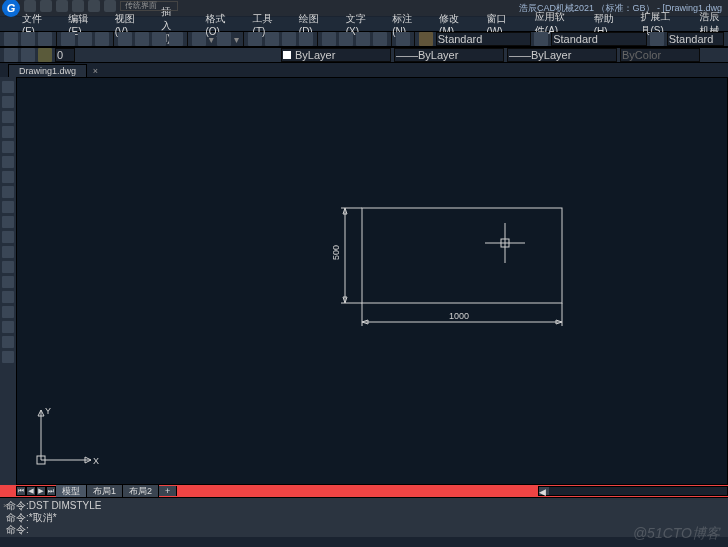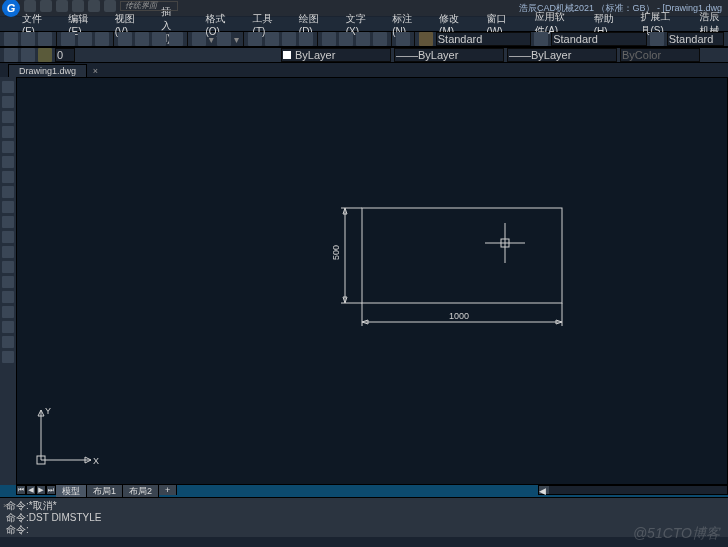--- a/index.html
+++ b/index.html
@@ -1,36 +1,36 @@
 <!DOCTYPE html>
 <html><head>
 <meta charset="utf-8">
 <style>
 * { margin:0; padding:0; box-sizing:border-box; font-family:"Microsoft YaHei",SimSun,sans-serif; }
 body { width:728px; height:547px; background:#1a2330; color:#c8c8c8; font-size:10px; overflow:hidden; position:relative; }
 .titlebar { height:12px; background:#252b34; display:flex; justify-content:flex-end; align-items:center; padding:8px 6px; color:#9fb6d4; font-size:9px; }
 .qat { height:12px; position:absolute; top:0; left:0; display:flex; align-items:center; gap:4px; padding-left:2px; }
 .qat .logo { width:18px; height:18px; border-radius:50%; background:#0a6bd6; display:flex; align-items:center; justify-content:center; color:#fff; font-style:italic; font-weight:bold; font-size:11px; margin-top:4px; }
 .qat .ic { width:12px; height:12px; background:#3d4650; border-radius:2px; }
-.qat .dd { color:#999; font-size:8px; border:1px solid #444; padding:0 20px 0 4px; height:10px; line-height:8px;font-style:italic; }
+.qat .dd { color:#999; font-size:8px; border:1px solid #444; padding:0 20px 0 4px; height:10px; line-height:8px; }
 .menubar { height:14px; background:#1f2a38; display:flex; gap:18px; padding-left:18px; align-items:center; margin-top:1px; }
 .menubar div { padding:0 4px; font-size:10px; color:#d8d8d8; letter-spacing:0; }
 .tb { height:16px; background:#252f3d; display:flex; align-items:center; gap:3px; padding:0 4px; border-top:1px solid #000; border-bottom:1px solid #000; }
 .tb .ic { width:14px; height:14px; background:#3a4656; border-radius:1px; flex:0 0 auto; }
 .tb .sep { width:1px; height:14px; background:#0a0a0a; margin:0 1px; }
 .tb .ddwide { height:14px; background:#1a222e; border:1px solid #0a0a0a; padding:0 1px; font-size:11px; color:#ccc; display:flex; align-items:center; }
 .tabstrip { height:14px; background:#1a2330; display:flex; align-items:flex-end; padding-left:8px; }
 .tabstrip .tab { background:#252f3d; padding:1px 10px; font-size:9px; color:#d0d0d0; border:1px solid #000; border-bottom:none; position:relative; }
 .tabstrip .close { position:absolute; right:-12px; top:1px; color:#999; font-size:9px; }
 .workarea { position:relative; height:408px; }
 .leftbar { position:absolute; left:0; top:0; width:16px; height:100%; background:#252f3d; display:flex; flex-direction:column; gap:3px; padding-top:4px; align-items:center; }
 .leftbar .ic { width:12px; height:12px; background:#3a4656; border-radius:1px; }
 .canvas { position:absolute; left:16px; top:0; right:0; height:100%; background:#0e1824; border:1px solid #000; }
 .ucs { position:absolute; left:14px; bottom:14px; }
-.bottomtabs { height:12px; background:#0c4a6e; display:flex; align-items:flex-start; font-size:9px; color:#ddd; padding-left:16px; }
+.bottomtabs { height:12px; background:#ef4444; display:flex; align-items:center; font-size:9px; color:#ddd; padding-left:16px; }
 .bottomtabs .nav { display:flex; gap:0; }
 .bottomtabs .nav div { width:10px; height:10px; background:#3a4450; border:1px solid #000; display:flex; align-items:center; justify-content:center; font-size:7px; }
 .bottomtabs .bt { padding:0 6px; border-right:1px solid #000; background:#3a4450; }
 .bottomtabs .bt.act { background:#4a5665; }
 .cmd { height:40px; background:#2b3440; border-top:1px solid #000; padding:2px 6px; font-size:10px; color:#d0d0d0; line-height:12px; position:relative; }
 .cmd .x { position:absolute; left:3px; top:2px; font-size:8px; color:#888; }
 .watermark { position:absolute; right:8px; bottom:4px; color:rgba(200,200,200,.25); font-size:14px; font-style:italic; }
 svg text { fill:#d0d0d0; font-size:9px; }
 svg line, svg path, svg rect { stroke:#d0d0d0; stroke-width:1; fill:none; }
 </style>
@@ -199,18 +199,18 @@
   <div class="bt">布局2</div>
   <div class="bt">+</div>
   <div style="flex:1"></div>
   <div style="width:190px;height:10px;background:#1a222e;border:1px solid #000;position:relative">
     <div style="position:absolute;left:0;width:10px;height:100%;background:#3a4450">◀</div>
   </div>
 </div>
 
 <div class="cmd">
   <span class="x">×</span>
+  <div>命令:DST DIMSTYLE</div>
   <div>命令:*取消*</div>
-  <div>命令:DST DIMSTYLE</div>
   <div>命令:</div>
 </div>
 
 <div class="watermark">@51CTO博客</div>
 
 </body></html>

